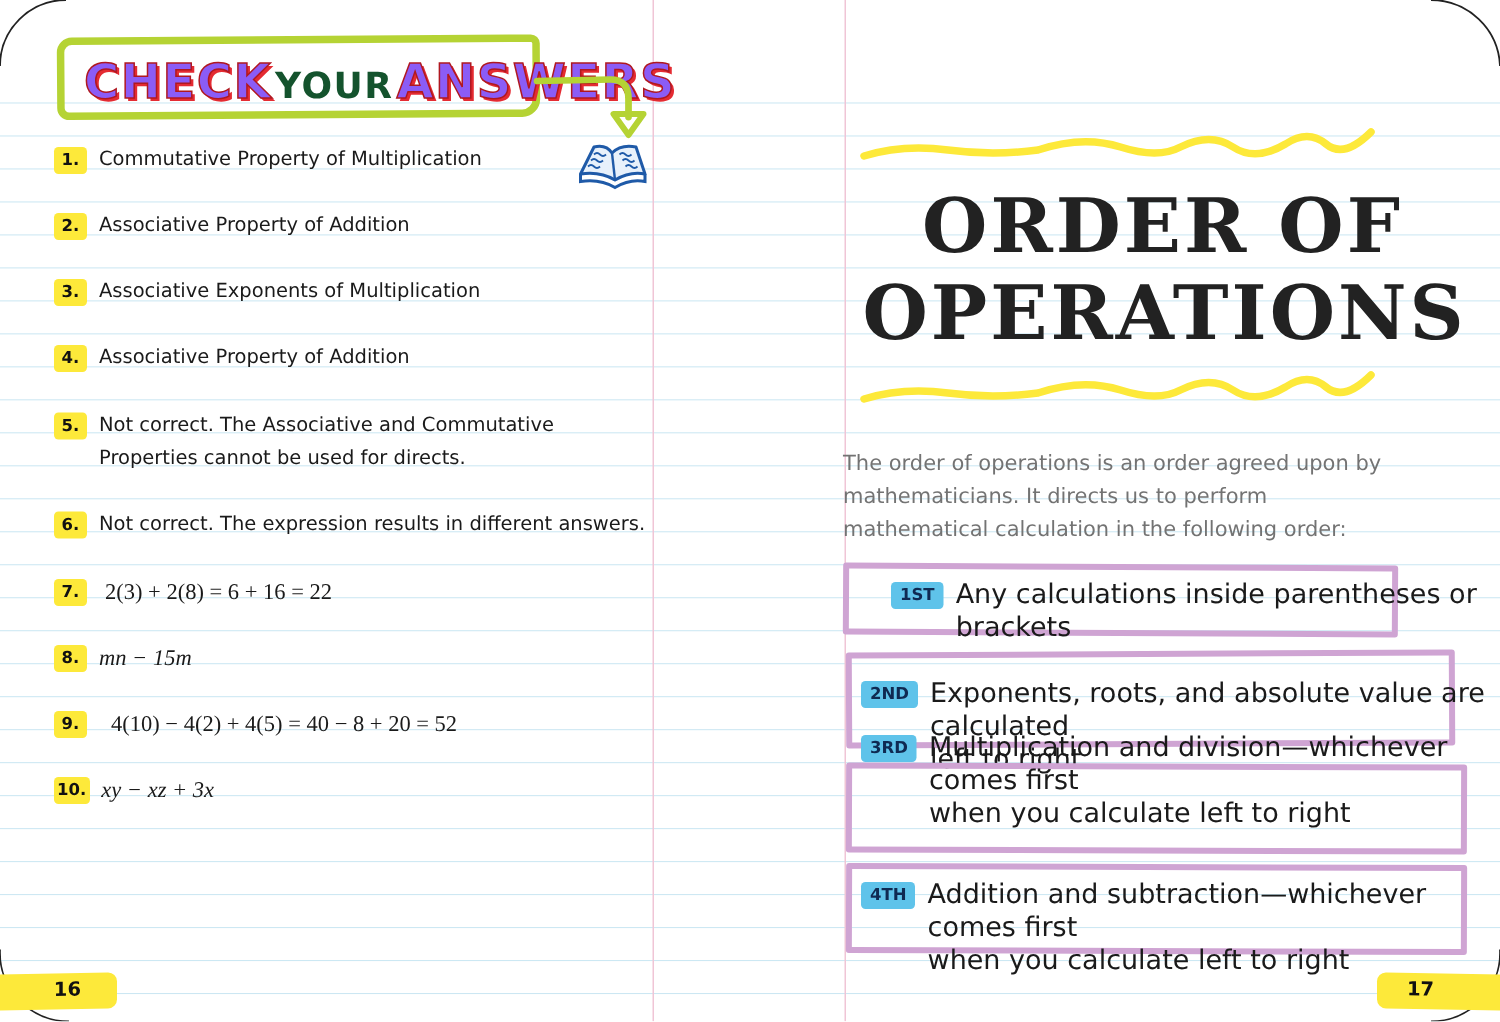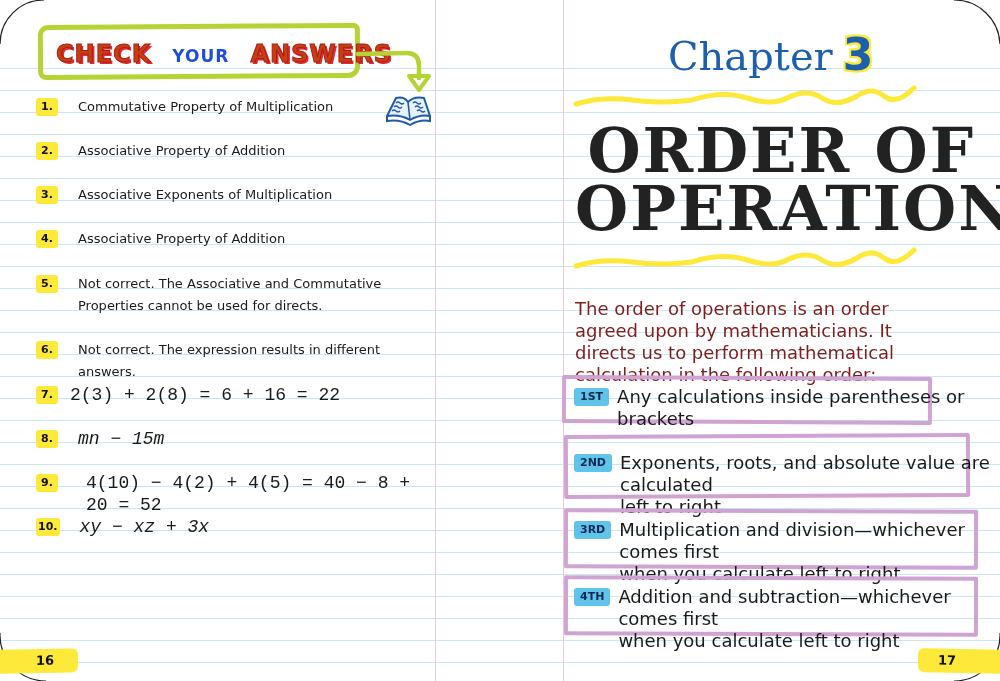--- a/index.html
+++ b/index.html
@@ -28,36 +28,36 @@
     position: absolute; left: 38px; top: 24px; width: 322px; height: 55px;
     border: 5px solid #b5d334; border-radius: 10px 6px 12px 8px;
     transform: rotate(-0.4deg);
     box-sizing: border-box;
   }
   .title-text {
     position: absolute; left: 56px; top: 32px; height: 44px; line-height: 44px;
     font-family: "DejaVu Sans", sans-serif; font-weight: bold; color: #e42b32;
     letter-spacing: 1px; white-space: nowrap;
   }
-  .title-text .big { font-size: 24px; -webkit-text-stroke: 1px #b01820; color: #c2410c; text-shadow: 2px 2px 0 #e42b32; }
-  .title-text .small { font-size: 17px; color: #1d4ed8; margin: 0 21px; }
+  .title-text .big { font-size: 32px; -webkit-text-stroke: 1px #b01820; color: #8b5cf6; text-shadow: 2px 2px 0 #e42b32; }
+  .title-text .small { font-size: 24px; color: #14532d; margin: 0 2px; }
 
   .arrow-svg { position: absolute; left: 355px; top: 40px; }
   .book-icon { position: absolute; left: 384px; top: 92px; }
 
   .answers { position: absolute; left: 36px; top: 98px; width: 400px; }
   .answer { position: absolute; left: 0; display: flex; align-items: flex-start; width: 400px; }
   .num-badge {
     display: inline-block; min-width: 18px; height: 18px; padding: 0 2px; margin-right: 8px;
     background: #fde93a; border-radius: 3px;
     font-family: "DejaVu Sans", sans-serif; font-weight: bold; font-size: 11px; line-height: 18px;
     text-align: center; color: #111;
   }
-  .answer-text { font-size: 13px; line-height: 22px; color: #1a1a1a; margin-top: -2px; margin-left: 12px; }
-  .answer-text.math { font-family: Liberation Mono, monospace; font-size: 18px; }
+  .answer-text { font-size: 13px; line-height: 22px; color: #1a1a1a; margin-top: -2px; }
+  .answer-text.math { font-family: Liberation Serif, serif; font-size: 15px; }
   .answer-text.italic { font-style: italic; }
 
   .page-num-left {
     position: absolute; left: -4px; top: 649px; width: 82px; height: 24px;
     background: #fde93a; border-radius: 0 6px 6px 0;
     font-weight: bold; font-size: 13px; line-height: 24px; text-align: right; padding-right: 24px; box-sizing: border-box; color: #111;
     transform: skewY(-1deg);
   }
   .page-num-right {
     position: absolute; left: 918px; top: 649px; width: 90px; height: 24px;
@@ -71,28 +71,28 @@
     position: absolute; left: 668px; top: 25px; height: 60px; white-space: nowrap;
     font-family: "DejaVu Serif", serif; color: #1b5fad; font-size: 40px; line-height: 60px;
   }
   .chapter-num {
     display: inline-block; margin-left: 10px; font-family: "DejaVu Sans", sans-serif; font-weight: bold;
     font-size: 44px; color: #1b5fad; text-shadow: -2px -2px 0 #fde93a, 2px -2px 0 #fde93a, -2px 2px 0 #fde93a, 2px 2px 0 #fde93a;
   }
   .squiggle { position: absolute; }
 
   .main-title {
-    position: absolute; left: 575px; top: 122px; width: 400px; text-align: right;
+    position: absolute; left: 575px; top: 122px; width: 400px; text-align: center;
     font-family: "DejaVu Serif", serif; font-weight: bold; color: #222;
-    font-size: 61px; line-height: 58px; letter-spacing: 2px;
+    font-size: 50px; line-height: 58px; letter-spacing: 2px;
   }
 
   .intro {
-    position: absolute; left: 575px; top: 298px; width: 360px;
-    font-size: 18px; line-height: 22px; color: #7f1d1d;
+    position: absolute; left: 562px; top: 298px; width: 360px;
+    font-size: 14px; line-height: 22px; color: #737373;
   }
 
   .step-box {
     position: absolute; border: 4px solid #cfa4d3; box-sizing: border-box; border-radius: 2px;
   }
   .step-inner { position: absolute; display: flex; align-items: flex-start; }
   .step-badge {
     display: inline-block; height: 18px; padding: 0 6px; margin-right: 8px;
     background: #5fc3ea; border-radius: 3px;
     font-family: "DejaVu Sans", sans-serif; font-weight: bold; font-size: 11px; line-height: 18px; color: #0f2a52;
@@ -174,63 +174,60 @@
     <div class="answer" style="top:288px">
       <span class="num-badge">7.</span>
       <span class="answer-text math" style="margin-left:4px">2(3) + 2(8) = 6 + 16 = 22</span>
     </div>
     <div class="answer" style="top:332px">
       <span class="num-badge">8.</span>
       <span class="answer-text math italic">mn − 15m</span>
     </div>
     <div class="answer" style="top:376px">
       <span class="num-badge">9.</span>
-      <span class="answer-text math" style="margin-left:20px">4(10) − 4(2) + 4(5) = 40 − 8 + 20 = 52</span>
+      <span class="answer-text math" style="margin-left:8px">4(10) − 4(2) + 4(5) = 40 − 8 + 20 = 52</span>
     </div>
     <div class="answer" style="top:420px">
       <span class="num-badge">10.</span>
       <span class="answer-text math italic">xy − xz + 3x</span>
     </div>
   </div>
 
   <div class="page-num-left">16</div>
 
-  <div class="chapter-heading">
-    <span>Chapter</span><span class="chapter-num">3</span>
-  </div>
 
   <svg class="squiggle" style="left:572px;top:82px" width="350" height="28">
     <path d="M4 22 Q 30 14 60 18 T 120 18 Q 150 8 175 16 T 215 16 Q 235 6 250 16 T 285 14 Q 300 4 312 14 T 342 6" fill="none" stroke="#fde93a" stroke-width="5" stroke-linecap="round"></path>
   </svg>
 
   <div class="main-title">
     <div>ORDER OF</div>
     <div>OPERATIONS</div>
   </div>
 
   <svg class="squiggle" style="left:572px;top:244px" width="350" height="28">
     <path d="M4 22 Q 30 14 60 18 T 120 18 Q 150 8 175 16 T 215 16 Q 235 6 250 16 T 285 14 Q 300 4 312 14 T 342 6" fill="none" stroke="#fde93a" stroke-width="5" stroke-linecap="round"></path>
   </svg>
 
   <div class="intro">The order of operations is an order agreed upon by mathematicians. It directs us to perform mathematical calculation in the following order:</div>
 
   <div class="step-box" style="left:562px;top:376px;width:370px;height:48px;transform:rotate(0.3deg)"></div>
-  <div class="step-inner" style="left:574px;top:388px">
+  <div class="step-inner" style="left:594px;top:388px">
     <span class="step-badge">1ST</span>
     <span class="step-text">Any calculations inside parentheses or brackets</span>
   </div>
 
   <div class="step-box" style="left:564px;top:434px;width:406px;height:64px;transform:rotate(-0.3deg)"></div>
   <div class="step-inner" style="left:574px;top:454px">
     <span class="step-badge">2ND</span>
     <span class="step-text"><span>Exponents, roots, and absolute value are calculated</span><br><span>left to right</span></span>
   </div>
 
   <div class="step-box" style="left:564px;top:509px;width:414px;height:60px;transform:rotate(0.2deg)"></div>
-  <div class="step-inner" style="left:574px;top:521px">
+  <div class="step-inner" style="left:574px;top:490px">
     <span class="step-badge">3RD</span>
     <span class="step-text"><span>Multiplication and division—whichever comes first</span><br><span>when you calculate left to right</span></span>
   </div>
 
   <div class="step-box" style="left:564px;top:576px;width:414px;height:60px;transform:rotate(0.2deg)"></div>
   <div class="step-inner" style="left:574px;top:588px">
     <span class="step-badge">4TH</span>
     <span class="step-text"><span>Addition and subtraction—whichever comes first</span><br><span>when you calculate left to right</span></span>
   </div>
 

